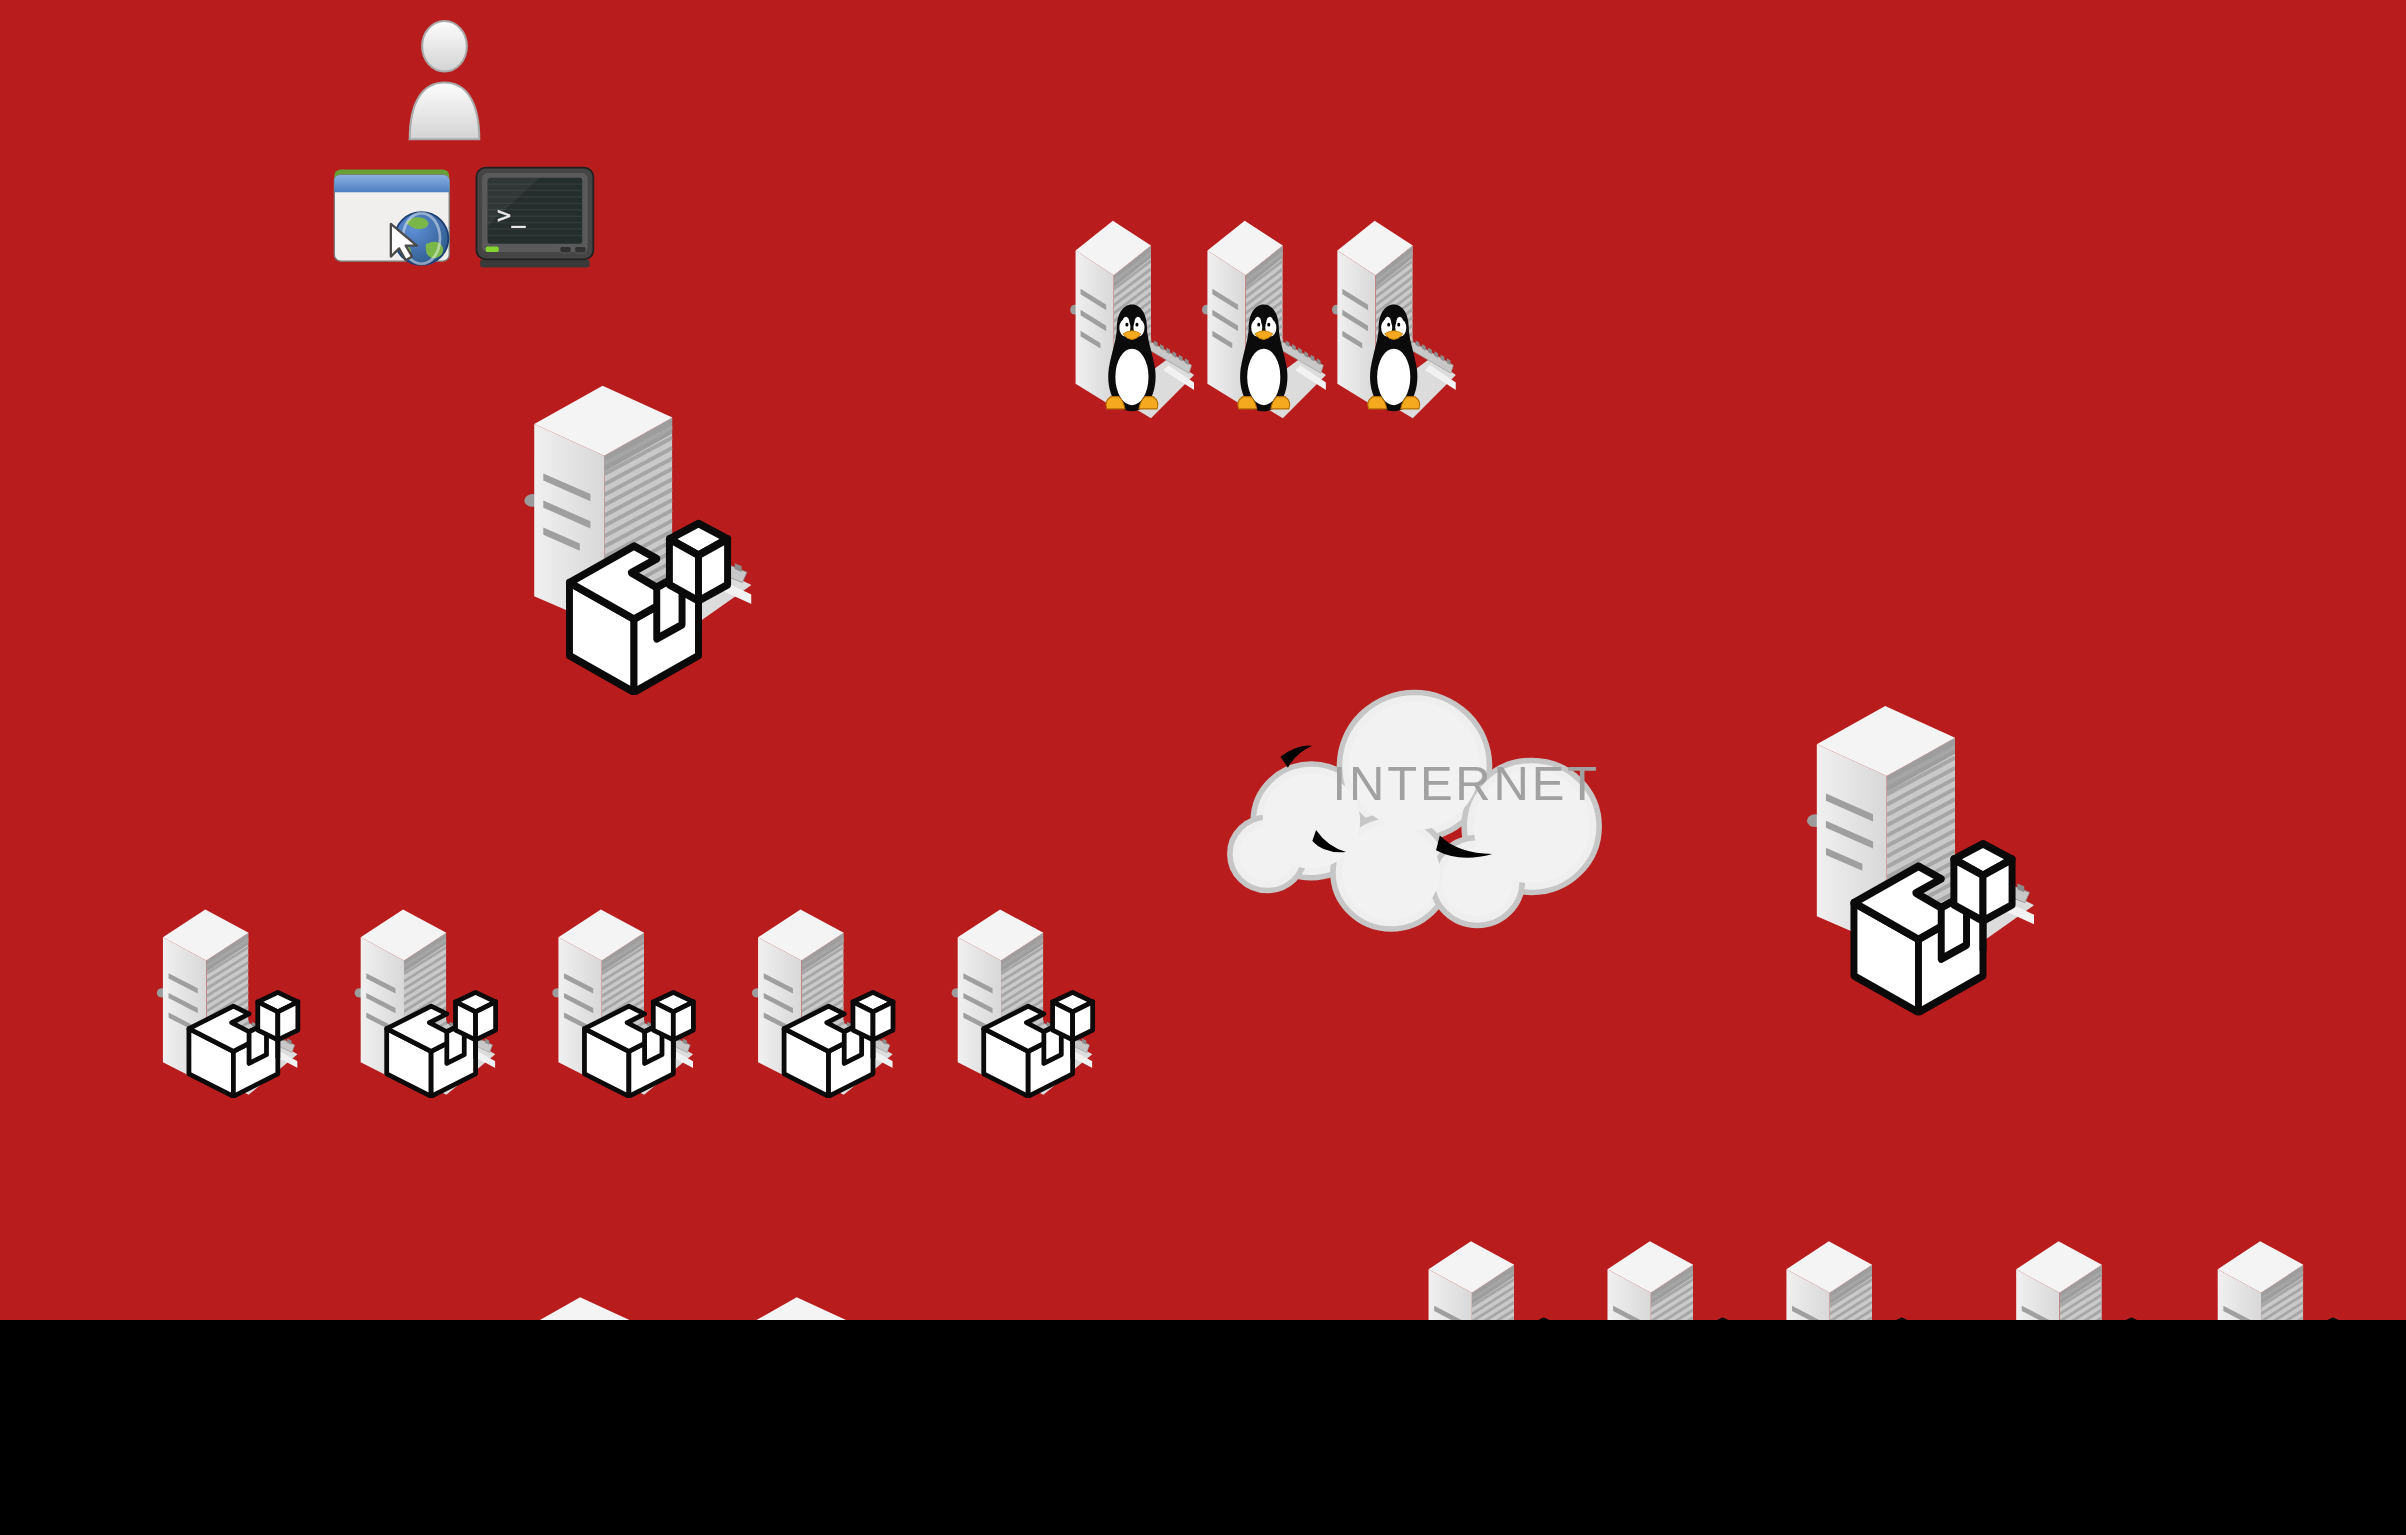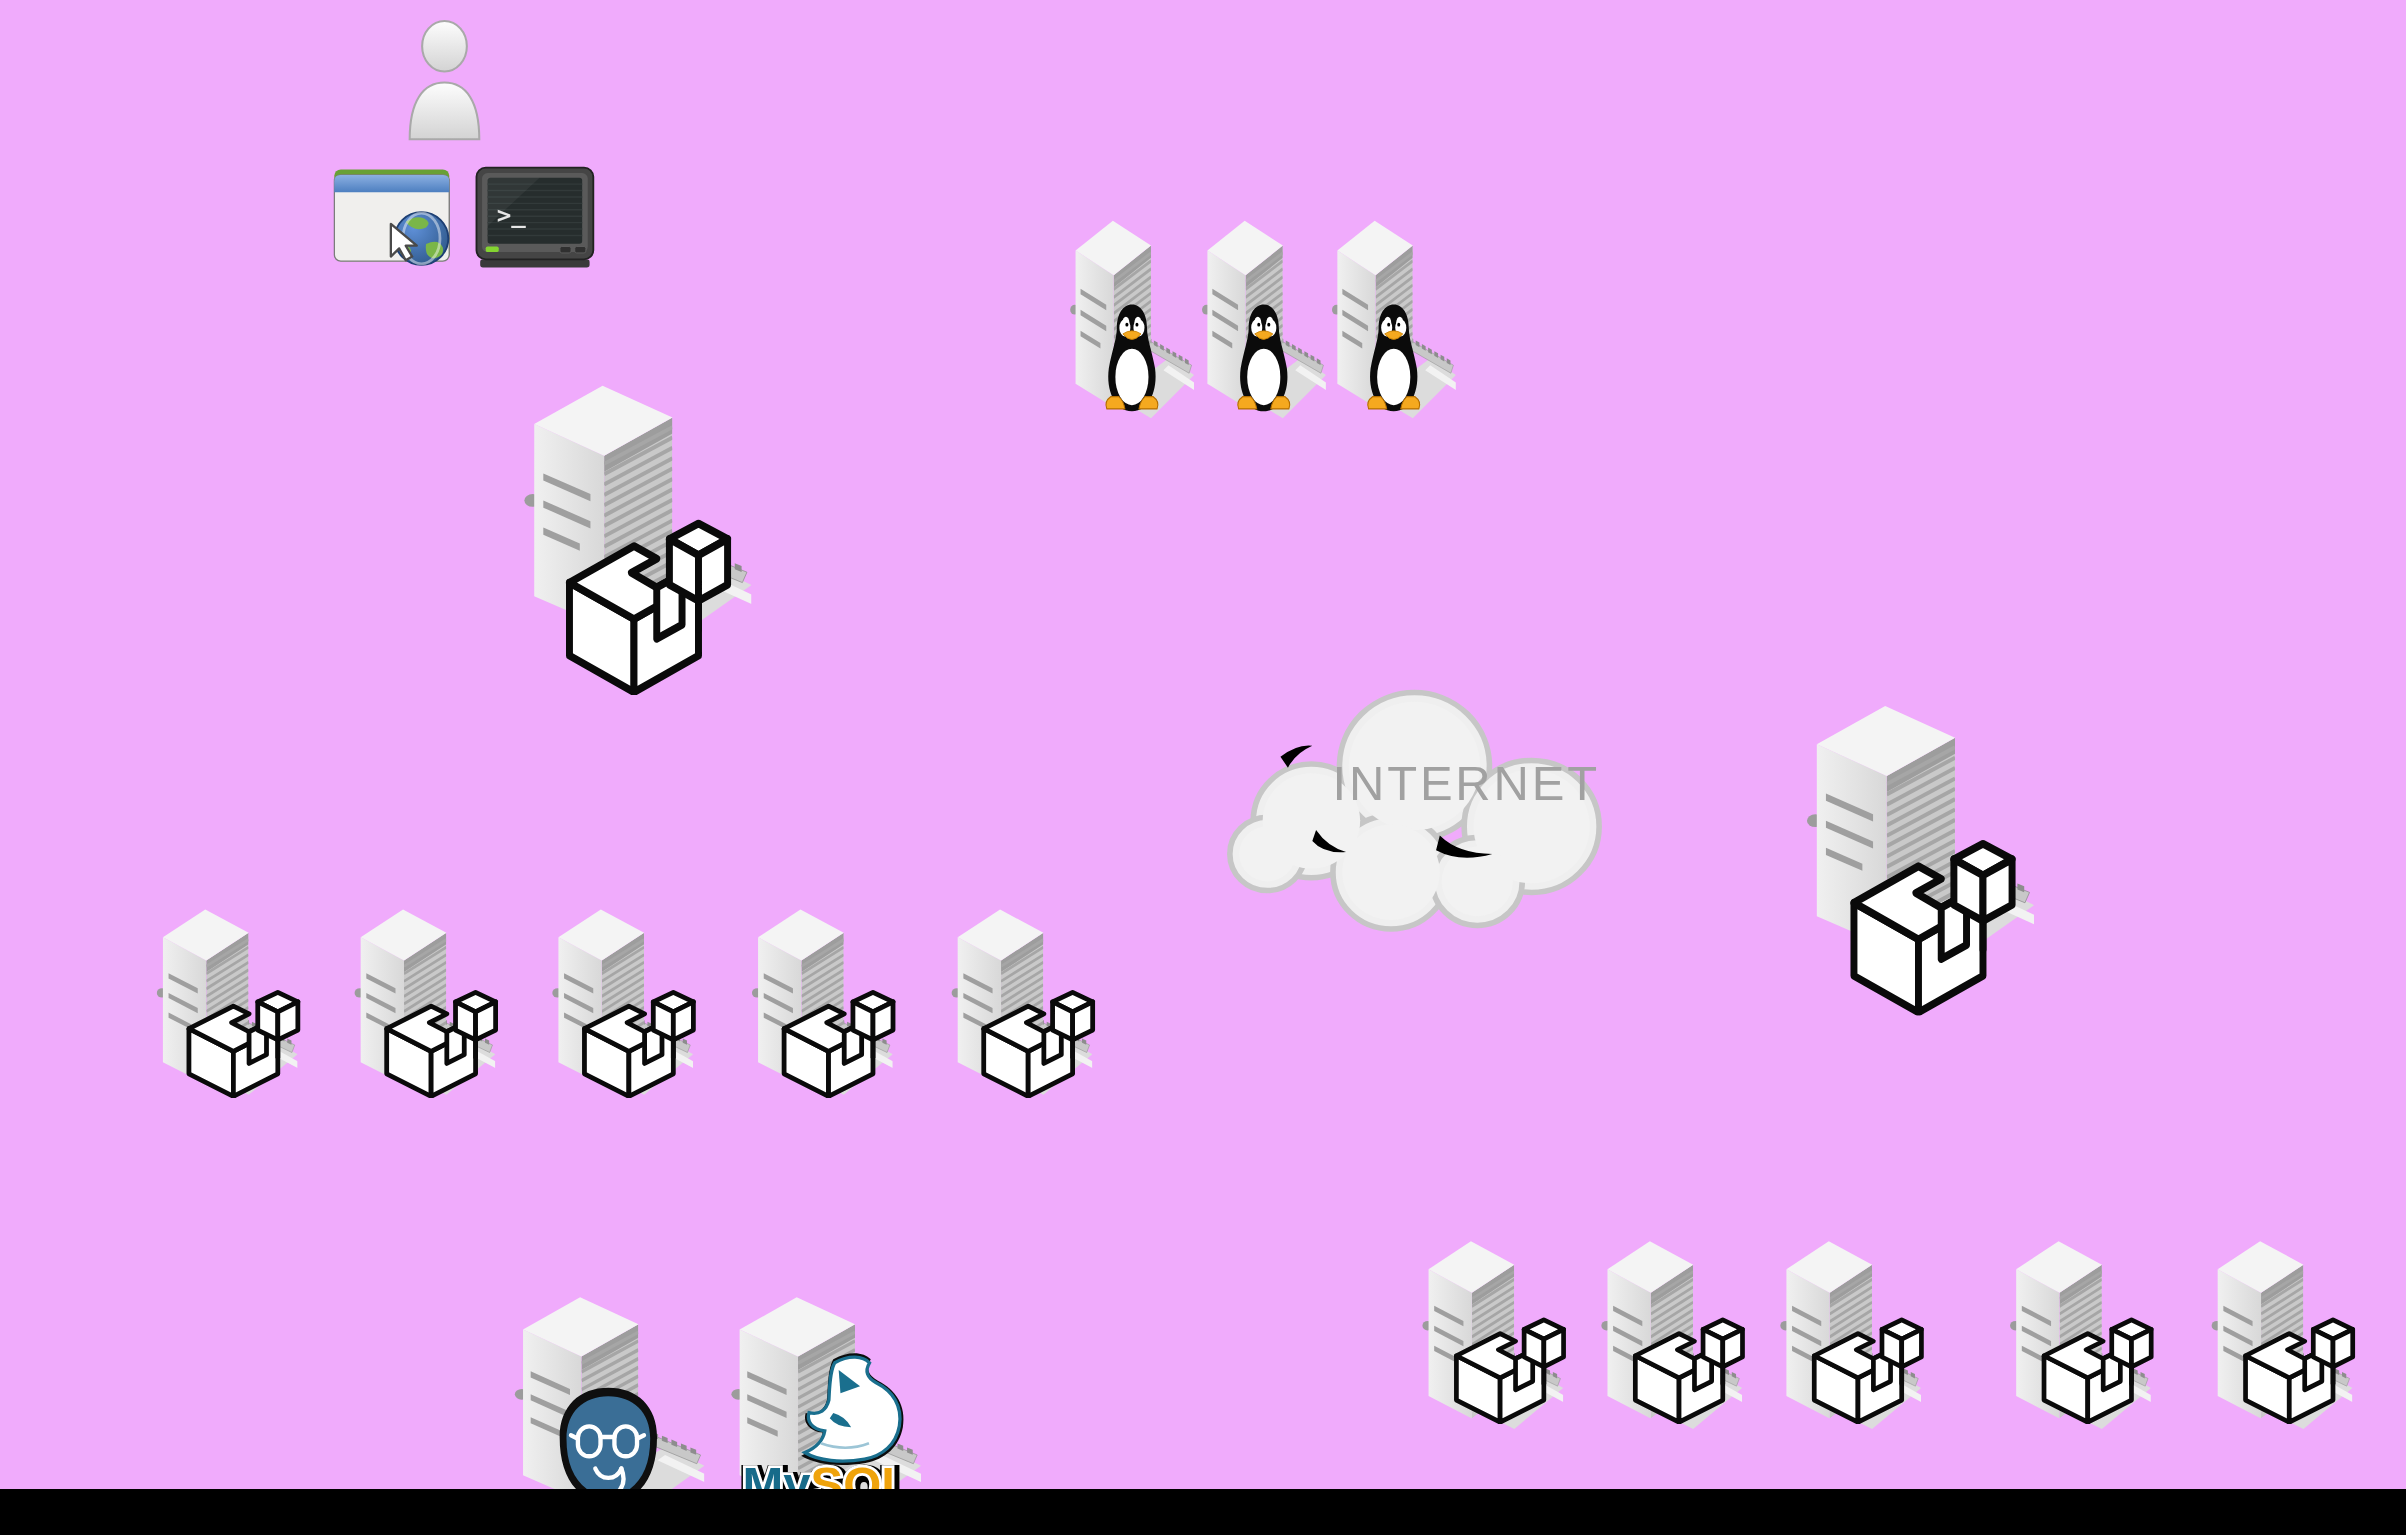--- a/index.html
+++ b/index.html
@@ -1,16 +1,16 @@
 <!DOCTYPE html>
 <html style="font-size:15px"><head>
 <meta charset="utf-8">
 <style>
   html,body{margin:0;padding:0;background:#000;}
-  .stage{position:relative;width:2407px;height:1489px;background:#f0abfc;overflow:hidden;}
+  .stage{position:relative;width:2407px;height:1320px;background:#b91c1c;overflow:hidden;}
   svg.diagram{display:block;width:2407px;height:1536px;}
   text{font-family:"Liberation Sans", sans-serif;}
   .mono{font-family:"DejaVu Sans Mono", monospace;}
 </style>
 </head>
 <body>
 
 <div class="stage">
 <svg class="diagram" viewBox="0 0 2556 1631" xmlns="http://www.w3.org/2000/svg">
   <defs>

